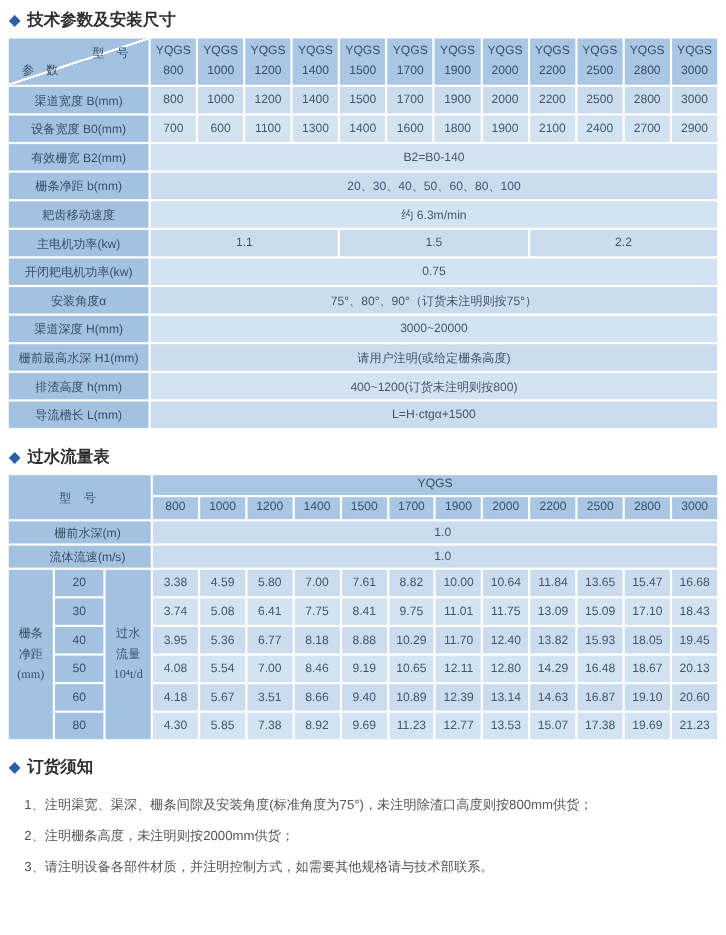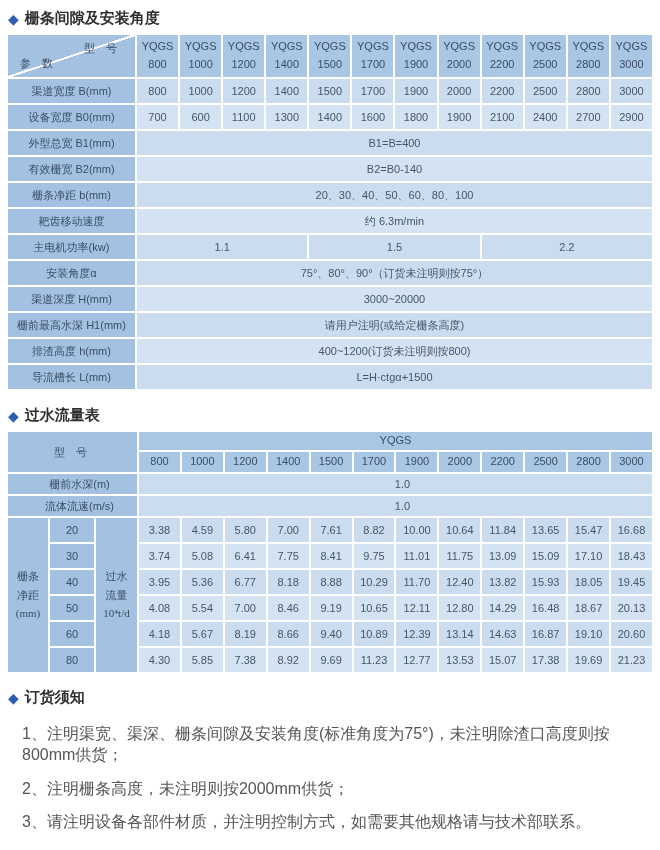--- a/index.html
+++ b/index.html
@@ -43,28 +43,28 @@
   }
   .c-tr{position:absolute;top:6px;right:14px;letter-spacing:4px;color:var(--lbl-text);}
   .c-bl{position:absolute;bottom:6px;left:12px;letter-spacing:4px;color:var(--lbl-text);}
   
   .t2 td.ghd{height:16px;}
   .t2 td.nhd{height:20px;}
   .t2 td.simple{height:20px;padding-left:14px;}
   .t2 td.gap{background:var(--lbl-bg);color:var(--lbl-text);}
   .t2 td.vlbl{background:var(--lbl-bg);color:var(--lbl-text);line-height:1.7;font-family:Liberation Serif, serif;}
   .notes{margin:12px 0 0 22px;}
-  .note{font-size:16px;color:var(--note-text);margin:0 0 13px 0;line-height:1.3;}
+  .note{font-size:12px;color:var(--note-text);margin:0 0 13px 0;line-height:1.3;}
 </style>
 </head>
 <body>
 
 <div class="section-title">
   <span class="diamond">◆</span>
-  <span>栅条间隙及安装角度</span>
+  <span>技术参数及安装尺寸</span>
 </div>
 
 <table class="t1">
   <colgroup id="t1-cols">
       <col style="width:127px">
       <col>
       <col>
       <col>
       <col>
       <col>
@@ -118,41 +118,41 @@
         <td class="dc">1300</td>
         <td class="dc">1400</td>
         <td class="dc">1600</td>
         <td class="dc">1800</td>
         <td class="dc">1900</td>
         <td class="dc">2100</td>
         <td class="dc">2400</td>
         <td class="dc">2700</td>
         <td class="dc">2900</td>
       </tr>
-      <tr>
-        <td class="lbl">外型总宽 B1(mm)</td>
-        <td class="dc" colspan="12">B1=B=400</td>
-      </tr>
       <tr class="alt">
         <td class="lbl">有效栅宽 B2(mm)</td>
         <td class="dc" colspan="12">B2=B0-140</td>
       </tr>
       <tr>
         <td class="lbl">栅条净距 b(mm)</td>
         <td class="dc" colspan="12">20、30、40、50、60、80、100</td>
       </tr>
       <tr class="alt">
         <td class="lbl">耙齿移动速度</td>
         <td class="dc" colspan="12">约 6.3m/min</td>
       </tr>
       <tr>
         <td class="lbl">主电机功率(kw)</td>
         <td class="dc" colspan="4">1.1</td>
         <td class="dc" colspan="4">1.5</td>
         <td class="dc" colspan="4">2.2</td>
+      </tr>
+      <tr class="alt">
+        <td class="lbl">开闭耙电机功率(kw)</td>
+        <td class="dc" colspan="12">0.75</td>
       </tr>
       <tr>
         <td class="lbl">安装角度α</td>
         <td class="dc" colspan="12">75°、80°、90°（订货未注明则按75°）</td>
       </tr>
       <tr class="alt">
         <td class="lbl">渠道深度 H(mm)</td>
         <td class="dc" colspan="12">3000~20000</td>
       </tr>
       <tr>
@@ -279,21 +279,21 @@
         <td class="dc">12.80</td>
         <td class="dc">14.29</td>
         <td class="dc">16.48</td>
         <td class="dc">18.67</td>
         <td class="dc">20.13</td>
       </tr>
       <tr>
         <td class="gap">60</td>
         <td class="dc">4.18</td>
         <td class="dc">5.67</td>
-        <td class="dc">8.19</td>
+        <td class="dc">3.51</td>
         <td class="dc">8.66</td>
         <td class="dc">9.40</td>
         <td class="dc">10.89</td>
         <td class="dc">12.39</td>
         <td class="dc">13.14</td>
         <td class="dc">14.63</td>
         <td class="dc">16.87</td>
         <td class="dc">19.10</td>
         <td class="dc">20.60</td>
       </tr>

